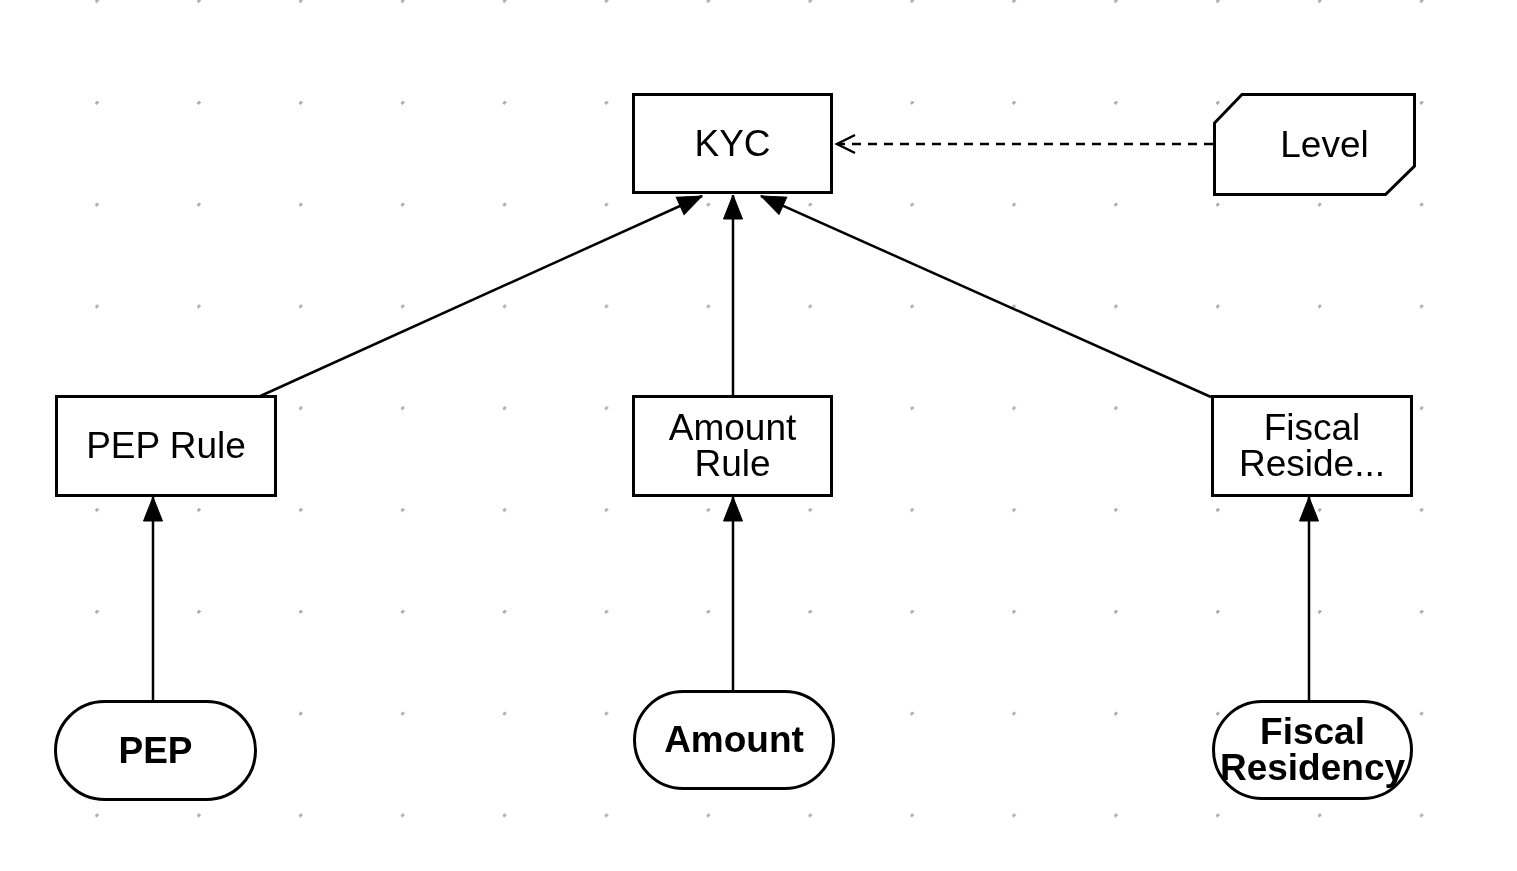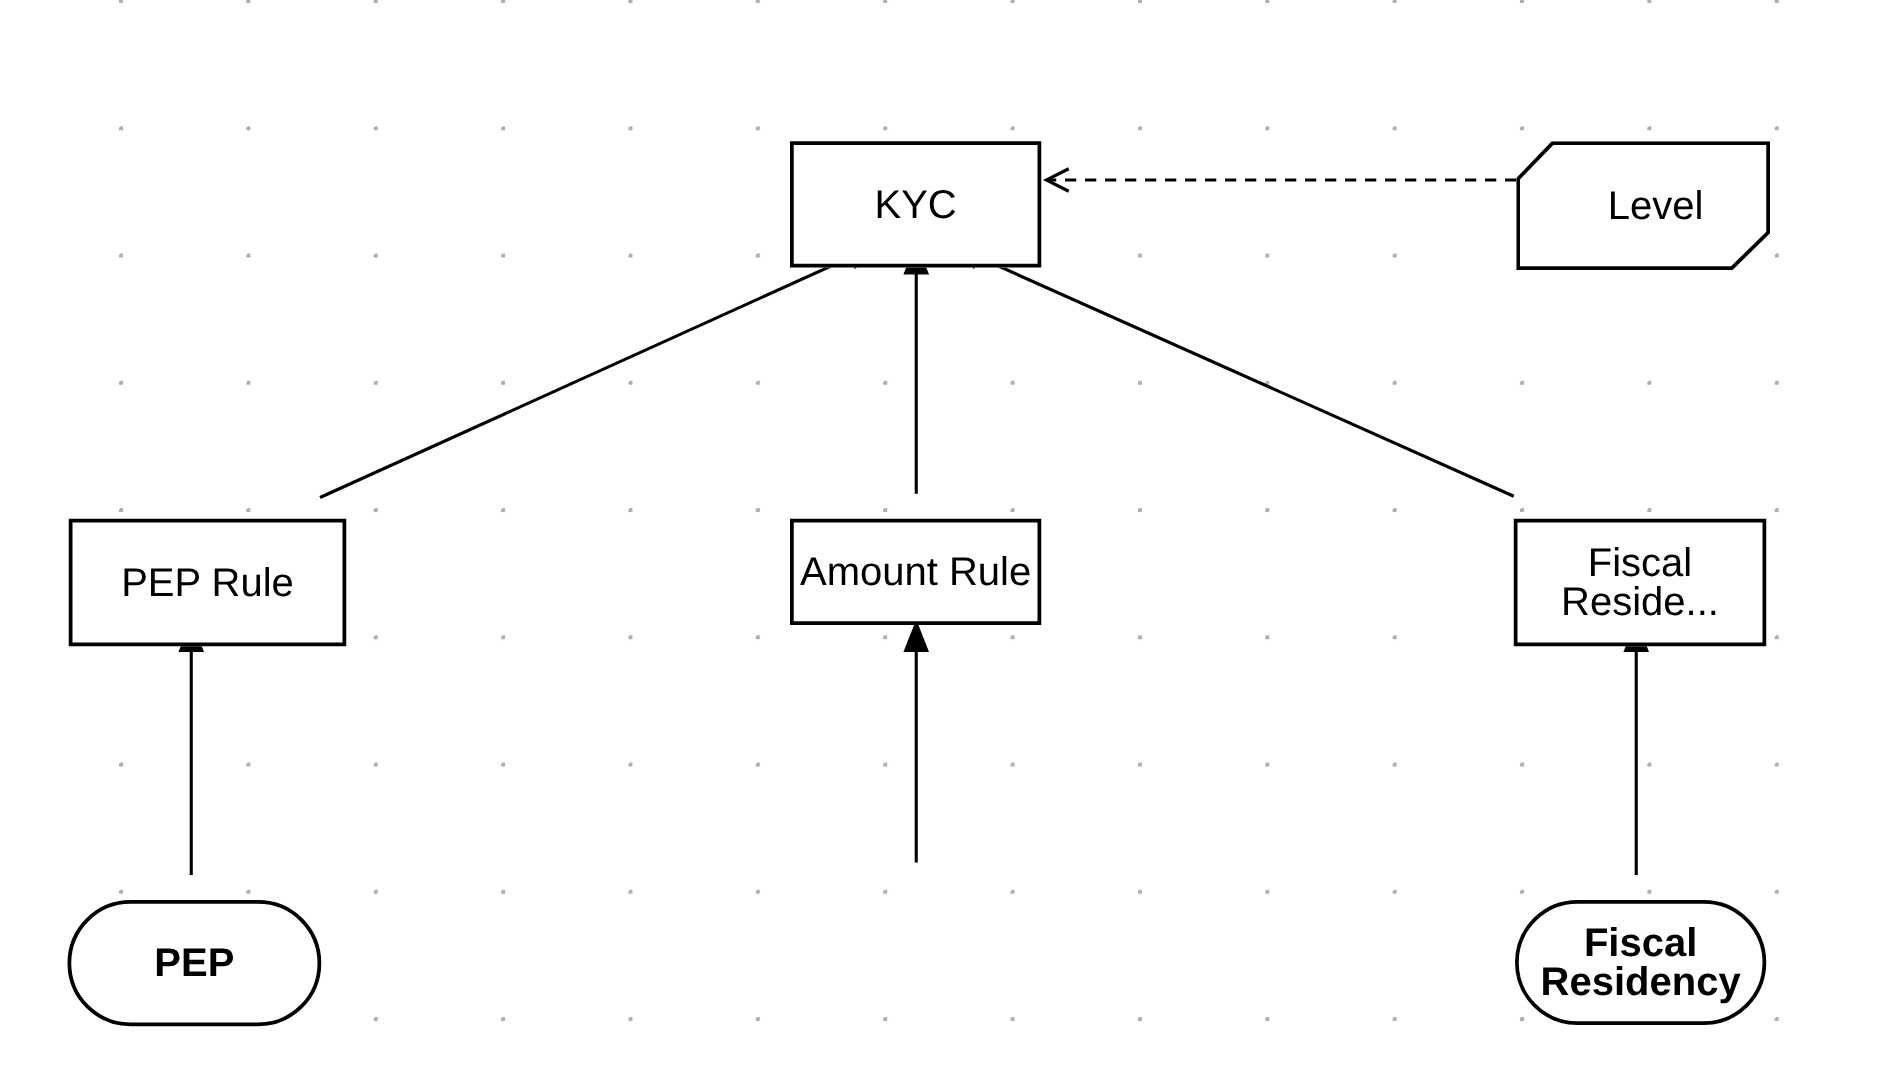--- a/index.html
+++ b/index.html
@@ -34,24 +34,23 @@
   }
   .node {
     position: absolute;
     box-sizing: border-box;
     display: flex;
     align-items: center;
     justify-content: center;
     text-align: center;
     background: #ffffff;
     color: #000000;
-    font-size: 32px;
+    font-size: 37px;
     line-height: 0.96;
     cursor: default;
-    margin-top: 20px;
   }
   .node.rect {
     border: 3px solid #000000;
   }
   .node.stadium {
     border: 3px solid #000000;
     border-radius: 51px;
     font-weight: bold;
   }
   .node.card {
@@ -103,32 +102,35 @@
     <svg class="card-shape" width="203" height="103" viewBox="0 0 203 103">
       <polygon points="29,1.5 201.5,1.5 201.5,73 172.5,101.5 1.5,101.5 1.5,30" fill="#ffffff" stroke="#000000" stroke-width="3"></polygon>
     </svg>
     <span class="node-label">Level</span>
   </div>
 
   <div class="node rect" style="left:55px; top:395px; width:222px; height:102px;">
     <span class="node-label">PEP Rule</span>
   </div>
 
-  <div class="node rect" style="left:632px; top:395px; width:201px; height:85px;">
+  <div class="node rect" style="left:632px; top:395px; width:201px; height:102px;">
     <span class="node-label">Amount Rule</span>
   </div>
 
   <div class="node rect" style="left:1211px; top:395px; width:202px; height:102px;">
     <span class="node-label">Fiscal
 Reside...</span>
   </div>
 
   <div class="node stadium" style="left:54px; top:700px; width:203px; height:101px;">
     <span class="node-label">PEP</span>
   </div>
 
+  <div class="node stadium" style="left:633px; top:690px; width:202px; height:100px; border-radius:50px;">
+    <span class="node-label">Amount</span>
+  </div>
 
   <div class="node stadium" style="left:1212px; top:700px; width:201px; height:100px; border-radius:50px;">
     <span class="node-label">Fiscal
 Residency</span>
   </div>
 
 </div>
 
 </body></html>

